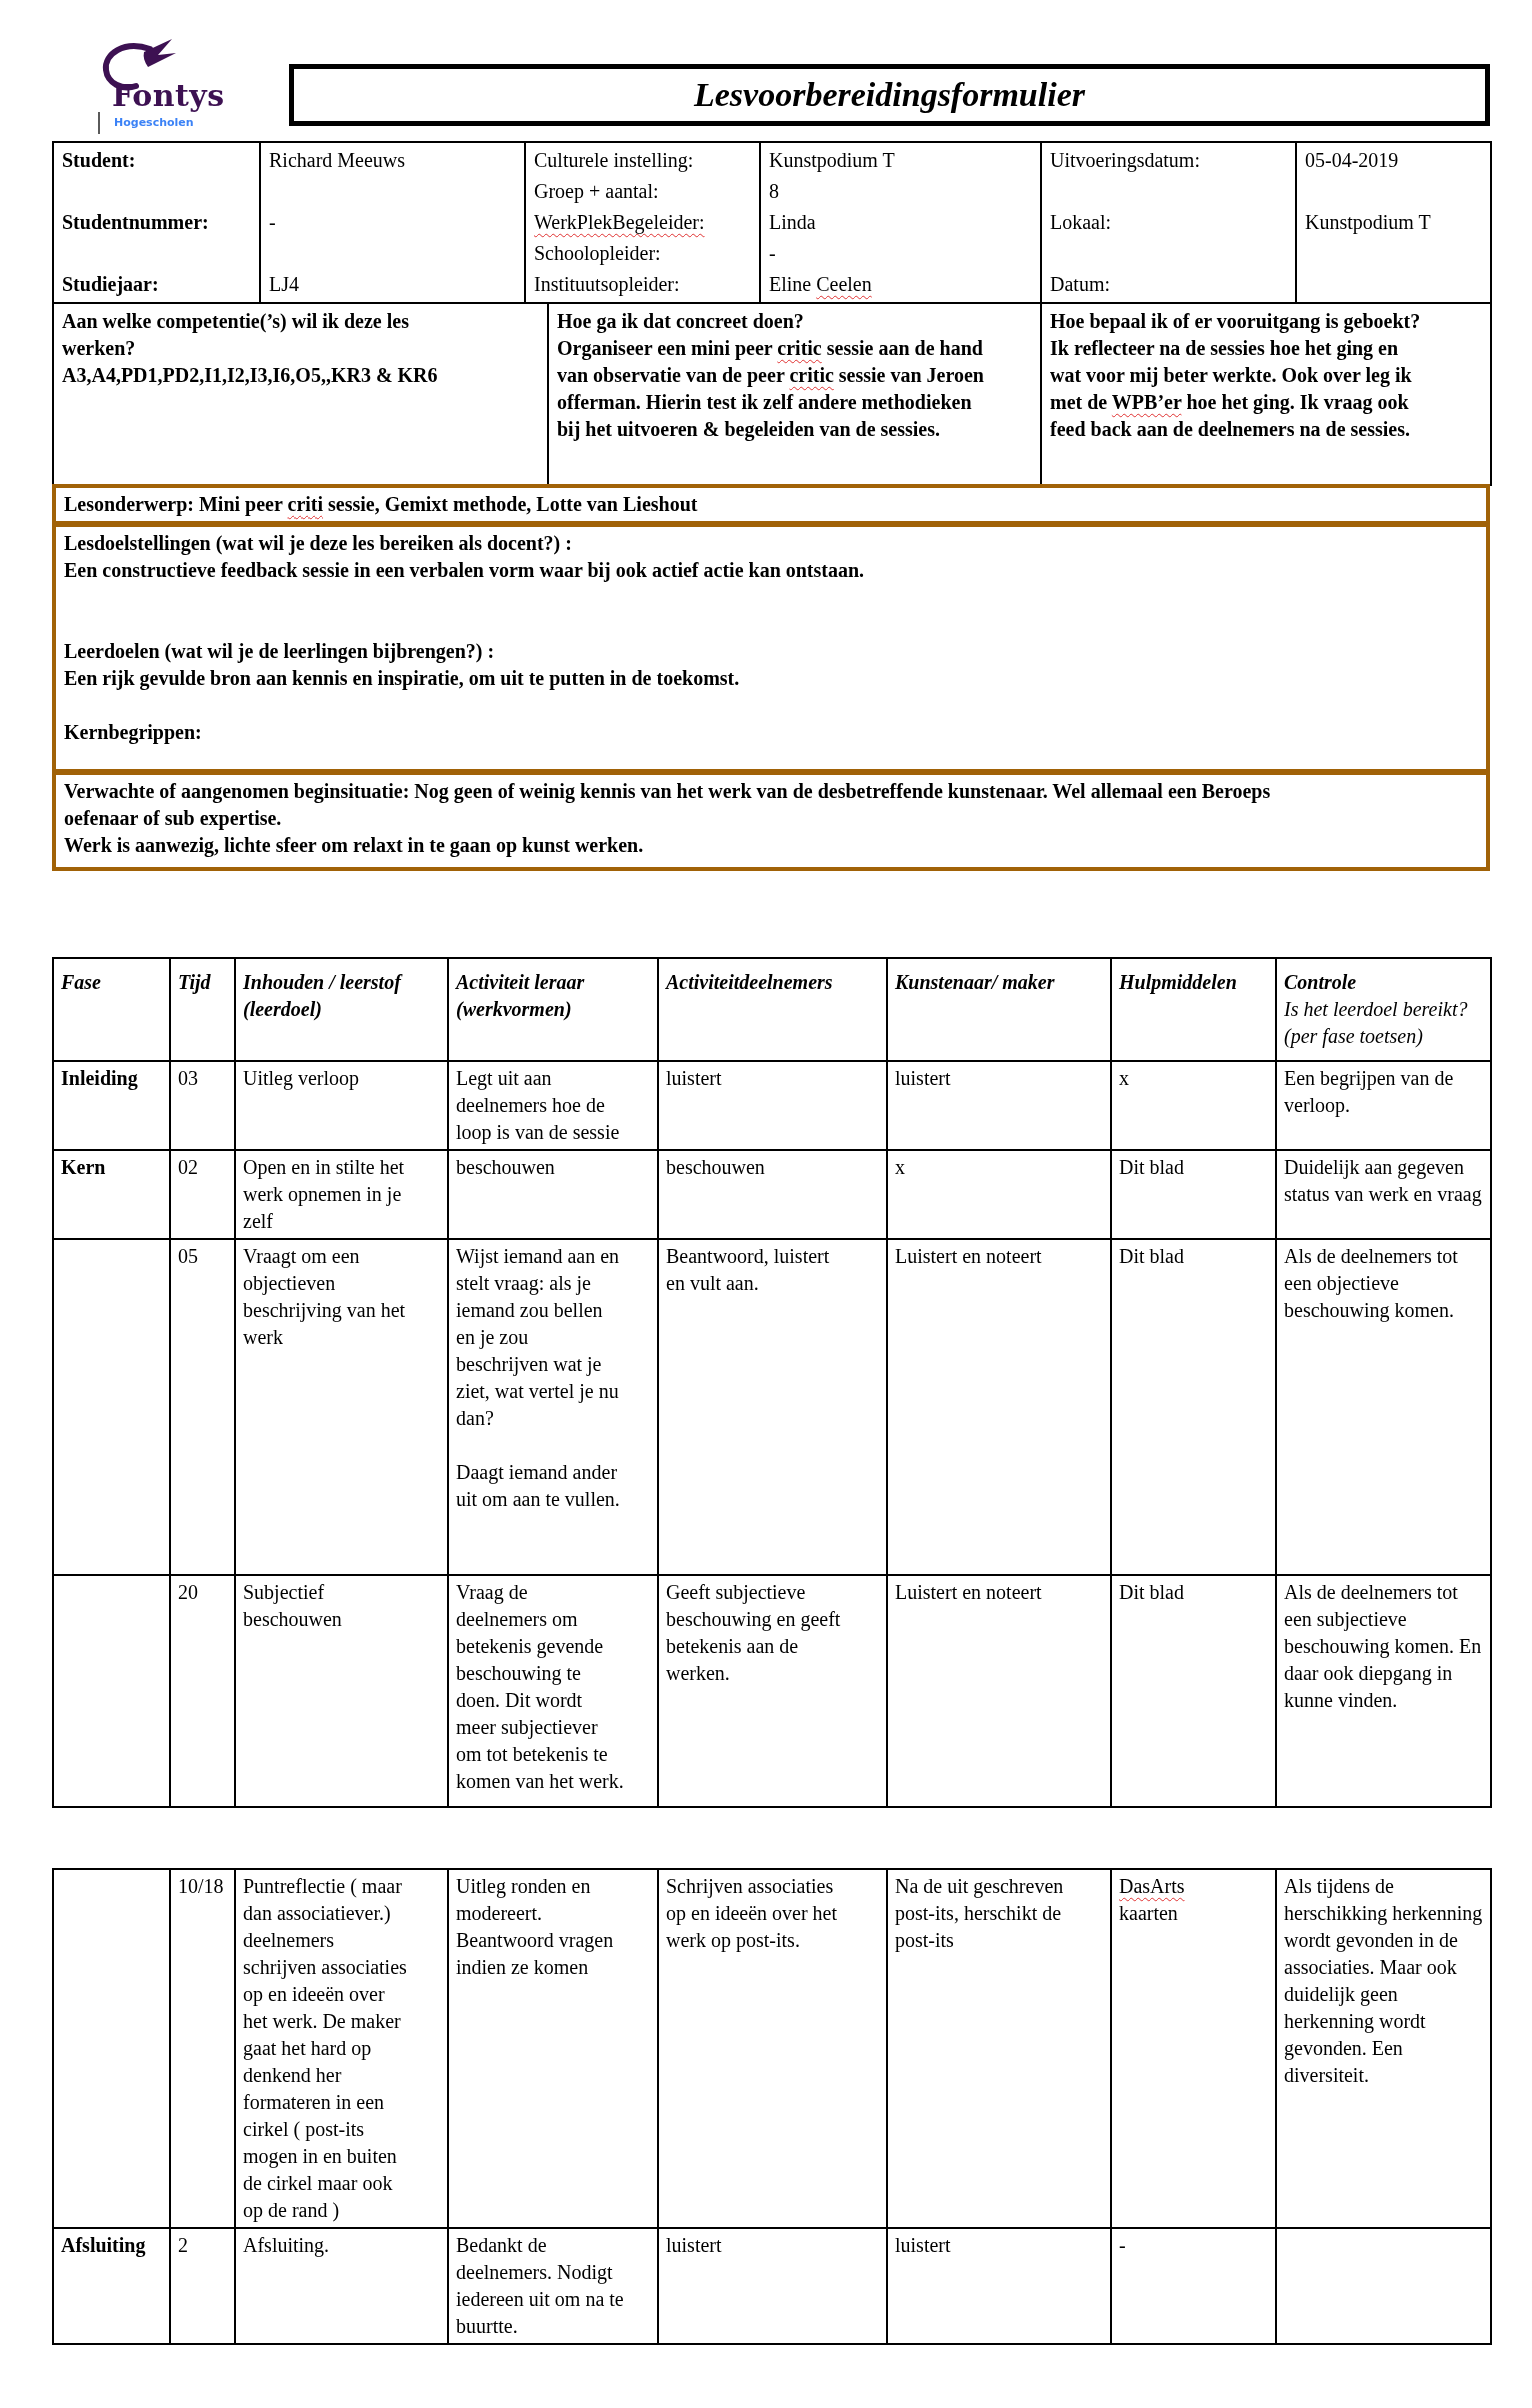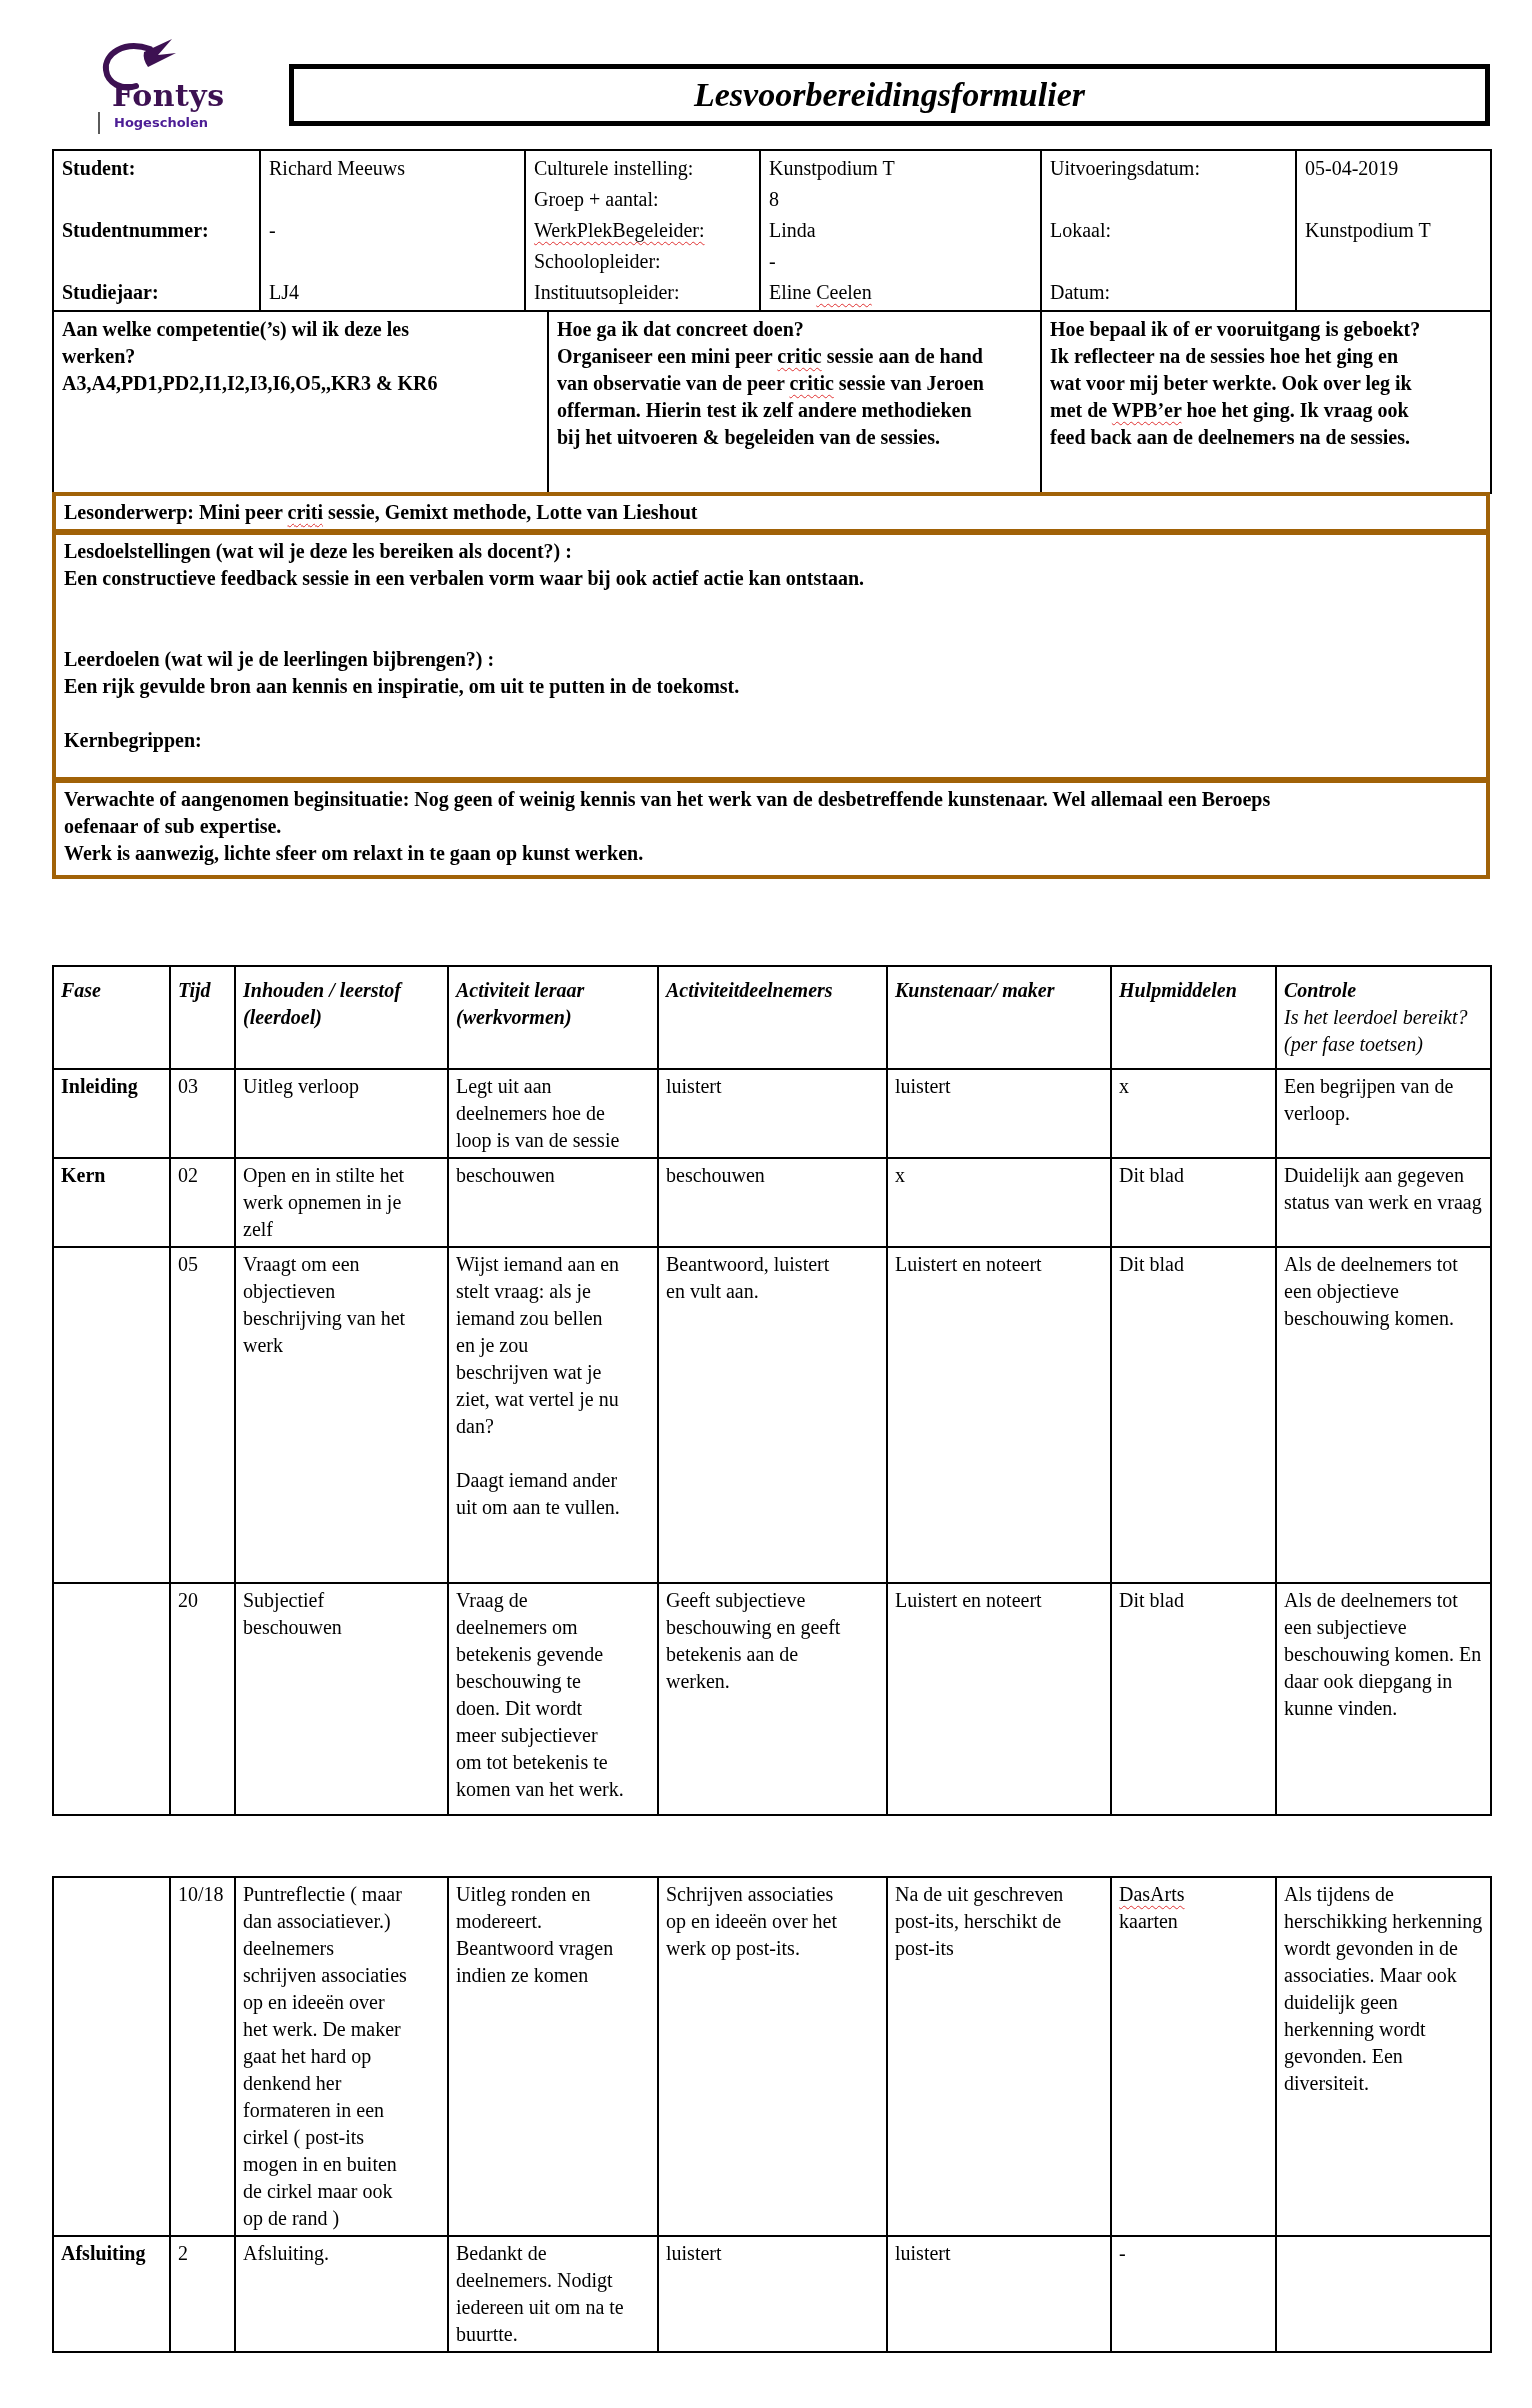--- a/index.html
+++ b/index.html
@@ -10,33 +10,33 @@
     font-size: 20px; color: #000;
     position: relative;
   }
   .page { padding: 40px 42px 0 52px; }
 
   
   .header { display: flex; align-items: flex-start; }
   .logo { position: relative; width: 183px; height: 95px; flex: 0 0 183px; margin-left: 44px; margin-top: 2px; }
   .logo svg { position: absolute; left: 2px; top: -4px; }
   .brand { position: absolute; left: 16px; top: 36px; font-weight: bold; font-size: 30px; color: #3d1152; letter-spacing: 0.5px; font-family: "DejaVu Serif", serif; }
-  .brand-sub { position: absolute; left: 2px; top: 70px; font-size: 13px; font-weight: bold; color: #4c1d95; border-left: 2px solid #5a5a5a; padding-left: 14px; line-height: 22px; font-family: "DejaVu Sans", sans-serif; }
+  .brand-sub { position: absolute; left: 2px; top: 70px; font-size: 11px; font-weight: bold; color: #3b82f6; border-left: 2px solid #5a5a5a; padding-left: 14px; line-height: 22px; font-family: "DejaVu Sans", sans-serif; }
   .title-box { flex: 1; margin-left: 10px; margin-top: 24px; border: 5px solid #000; height: 62px; display: flex; align-items: center; justify-content: center; }
   .title-box span { font-weight: bold; font-style: italic; font-size: 34px; }
 
   
   .b { font-weight: bold; }
   .pre { white-space: pre-line; }
   .sp { text-decoration-line: underline; text-decoration-style: wavy; text-decoration-color: #e03131; text-decoration-thickness: 1px; text-underline-offset: 4px; }
   table { border-collapse: collapse; width: 1438px; table-layout: fixed; }
   td, th { border: 2px solid #000; vertical-align: top; padding: 2px 8px; text-align: left; }
 
   
-  .info-table { margin-top: 12px; }
+  .info-table { margin-top: 4px; }
   .info-table td { line-height: 31px; }
 
   
   .comp-table { margin-top: -2px; }
   .comp-table td { line-height: 27px; padding: 4px 8px; height: 182px; }
 
   
   .section { border: 4px solid #a16207; margin-top: -2px; padding: 3px 8px; line-height: 27px; font-weight: bold; }
   .sec-onderwerp { min-height: 38px; }
   .sec-doelen { min-height: 250px; }

